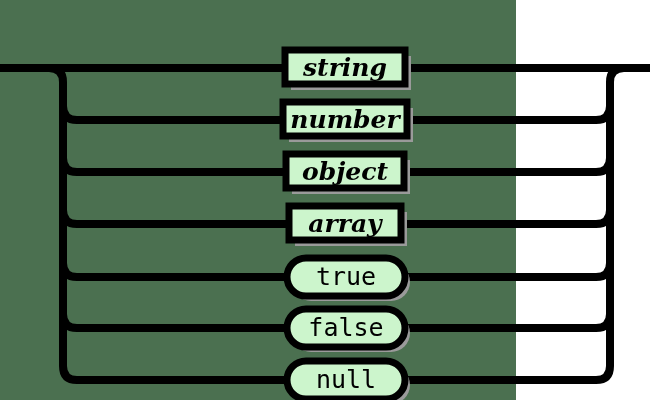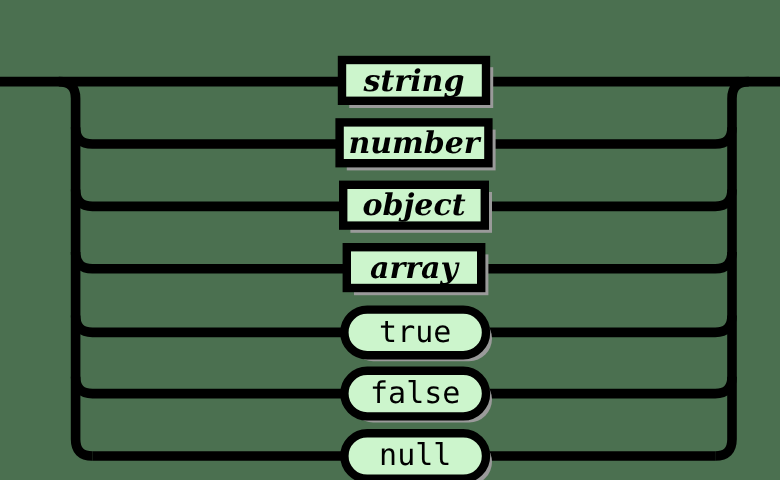--- a/index.html
+++ b/index.html
@@ -7,21 +7,21 @@
     padding: 0;
   }
   body {
     width: 650px;
     height: 400px;
     overflow: hidden;
     font-family: "Liberation Sans", sans-serif;
   }
   #diagram-root {
     position: relative;
-    width: 650px;
+    width: 516px;
     height: 400px;
     background: #4b7050;
   }
   #railroad-svg {
     position: absolute;
     top: 0;
     left: 0;
     width: 650px;
     height: 400px;
     display: block;

